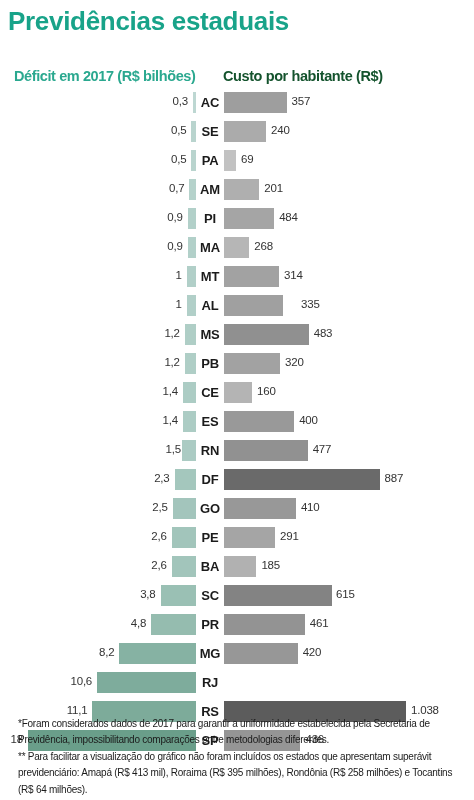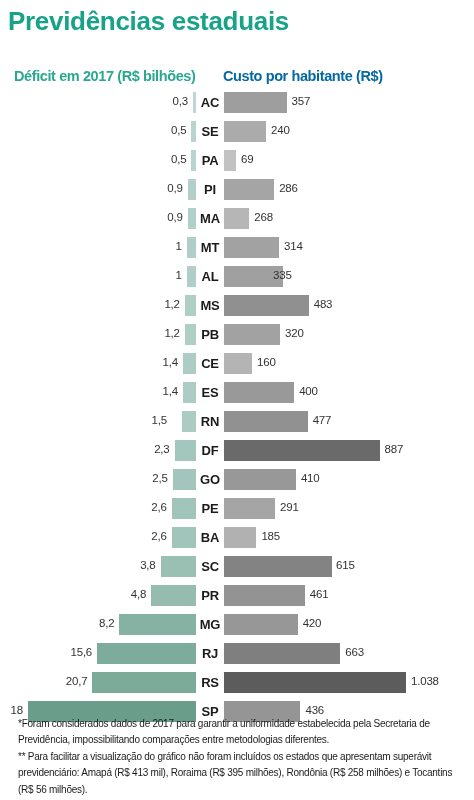--- a/index.html
+++ b/index.html
@@ -25,21 +25,21 @@
 
   
   .hdr-left{
     position:absolute;left:14px;top:68px;width:196px;
     text-align:left;
     font-size:14.5px;font-weight:bold;color:#2aa88f;
     letter-spacing:-0.4px;
   }
   .hdr-right{
     position:absolute;left:223px;top:68px;
-    font-size:14.5px;font-weight:bold;color:#0369a1;
+    font-size:14.5px;font-weight:bold;color:#14532d;
     letter-spacing:-0.4px;
   }
 
   
   .chart{position:absolute;left:0;top:88px;width:474px;}
   .row{position:relative;height:29px;}
 
   .left-side{
     position:absolute;left:0;top:0;width:196px;height:29px;
   }
@@ -112,27 +112,38 @@
           <div class="left-val" style="right: 9.66667px;">0,5</div>
         </div>
         <div class="state">PA</div>
         <div class="right-side">
           <div class="right-bar" style="width: 12.0983px; background: rgb(194, 194, 194);"></div>
           <div class="right-val" style="left: 17.0983px;">69</div>
         </div>
       </div>
       <div class="row">
         <div class="left-side">
+          <div class="left-bar" style="width: 6.53333px; left: 189.467px; background: rgb(181, 210, 203);"></div>
+          <div class="left-val" style="right: 11.5333px;">0,7</div>
+        </div>
+        <div class="state">AM</div>
+        <div class="right-side">
+          <div class="right-bar" style="width: 35.2428px; background: rgb(175, 175, 175);"></div>
+          <div class="right-val" style="left: 40.2428px;">201</div>
+        </div>
+      </div>
+      <div class="row">
+        <div class="left-side">
           <div class="left-bar" style="width: 8.4px; left: 187.6px; background: rgb(178, 208, 201);"></div>
           <div class="left-val" style="right: 13.4px;">0,9</div>
         </div>
         <div class="state">PI</div>
         <div class="right-side">
           <div class="right-bar" style="width: 50.1464px; background: rgb(165, 165, 165);"></div>
-          <div class="right-val" style="left: 55.1464px;">286</div>
+          <div class="right-val" style="left: 55.1464px;">484</div>
         </div>
       </div>
       <div class="row">
         <div class="left-side">
           <div class="left-bar" style="width: 8.4px; left: 187.6px; background: rgb(178, 208, 201);"></div>
           <div class="left-val" style="right: 13.4px;">0,9</div>
         </div>
         <div class="state">MA</div>
         <div class="right-side">
           <div class="right-bar" style="width: 25.2486px; background: rgb(182, 182, 182);"></div>
@@ -151,21 +162,21 @@
         </div>
       </div>
       <div class="row">
         <div class="left-side">
           <div class="left-bar" style="width: 9.33333px; left: 186.667px; background: rgb(177, 207, 200);"></div>
           <div class="left-val" style="right: 14.3333px;">1</div>
         </div>
         <div class="state">AL</div>
         <div class="right-side">
           <div class="right-bar" style="width: 58.738px; background: rgb(160, 160, 160);"></div>
-          <div class="right-val" style="left: 49px;">335</div>
+          <div class="right-val" style="left: 77px;">335</div>
         </div>
       </div>
       <div class="row">
         <div class="left-side">
           <div class="left-bar" style="width: 11.2px; left: 184.8px; background: rgb(175, 206, 198);"></div>
           <div class="left-val" style="right: 16.2px;">1,2</div>
         </div>
         <div class="state">MS</div>
         <div class="right-side">
           <div class="right-bar" style="width: 84.6879px; background: rgb(144, 144, 144);"></div>
@@ -201,21 +212,21 @@
         </div>
         <div class="state">ES</div>
         <div class="right-side">
           <div class="right-bar" style="width: 70.1349px; background: rgb(153, 153, 153);"></div>
           <div class="right-val" style="left: 75.1349px;">400</div>
         </div>
       </div>
       <div class="row">
         <div class="left-side">
           <div class="left-bar" style="width: 14px; left: 182px; background: rgb(171, 203, 195);"></div>
-          <div class="left-val" style="right: 29px;">1,5</div>
+          <div class="left-val" style="right: 15px;">1,5</div>
         </div>
         <div class="state">RN</div>
         <div class="right-side">
           <div class="right-bar" style="width: 83.6358px; background: rgb(145, 145, 145);"></div>
           <div class="right-val" style="left: 88.6358px;">477</div>
         </div>
       </div>
       <div class="row">
         <div class="left-side">
           <div class="left-bar" style="width: 21.4667px; left: 174.533px; background: rgb(164, 199, 189);"></div>
@@ -289,32 +300,28 @@
         </div>
         <div class="state">MG</div>
         <div class="right-side">
           <div class="right-bar" style="width: 73.6416px; background: rgb(151, 151, 151);"></div>
           <div class="right-val" style="left: 78.6416px;">420</div>
         </div>
       </div>
       <div class="row">
         <div class="left-side">
           <div class="left-bar" style="width: 98.9333px; left: 97.0667px; background: rgb(126, 172, 156);"></div>
-          <div class="left-val" style="right: 103.933px;">15,6</div>
+          <div class="left-val" style="right: 103.933px;">10,6</div>
         </div>
         <div class="state">RJ</div>
-        <div class="right-side">
-          <div class="right-bar" style="width: 116.249px; background: rgb(127, 127, 127);"></div>
-          <div class="right-val" style="left: 121.249px;">663</div>
-        </div>
       </div>
       <div class="row">
         <div class="left-side">
           <div class="left-bar" style="width: 103.6px; left: 92.4px; background: rgb(125, 171, 154);"></div>
-          <div class="left-val" style="right: 108.6px;">20,7</div>
+          <div class="left-val" style="right: 108.6px;">11,1</div>
         </div>
         <div class="state">RS</div>
         <div class="right-side">
           <div class="right-bar" style="width: 182px; background: rgb(92, 92, 92);"></div>
           <div class="right-val" style="left: 187px;">1.038</div>
         </div>
       </div>
       <div class="row">
         <div class="left-side">
           <div class="left-bar" style="width: 168px; left: 28px; background: rgb(106, 158, 138);"></div>
@@ -323,16 +330,16 @@
         <div class="state">SP</div>
         <div class="right-side">
           <div class="right-bar" style="width: 76.447px; background: rgb(149, 149, 149);"></div>
           <div class="right-val" style="left: 81.447px;">436</div>
         </div>
       </div>
     </div>
 
   <div class="notes">
     <p>*Foram considerados dados de 2017 para garantir a uniformidade estabelecida pela Secretaria de Previdência, impossibilitando comparações entre metodologias diferentes.</p>
-    <p>** Para facilitar a visualização do gráfico não foram incluídos os estados que apresentam superávit previdenciário: Amapá (R$ 413 mil), Roraima (R$ 395 milhões), Rondônia (R$ 258 milhões) e Tocantins (R$ 56 milhões).</p>
+    <p>** Para facilitar a visualização do gráfico não foram incluídos os estados que apresentam superávit previdenciário: Amapá (R$ 413 mil), Roraima (R$ 395 milhões), Rondônia (R$ 258 milhões) e Tocantins (R$ 64 milhões).</p>
   </div>
 
 </div>
 
 </body></html>

